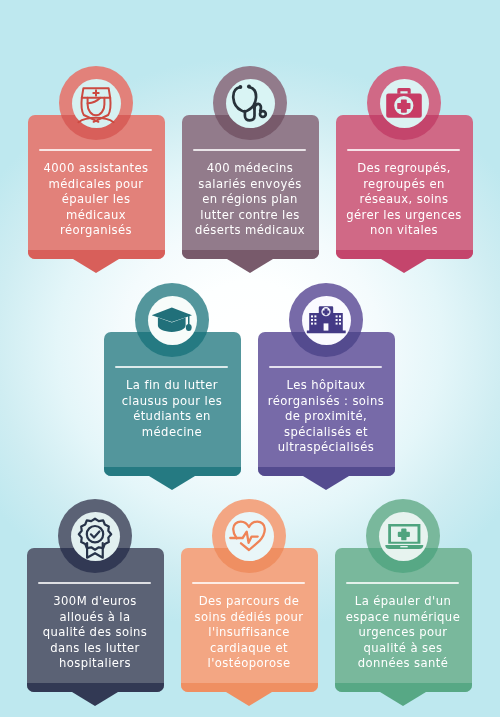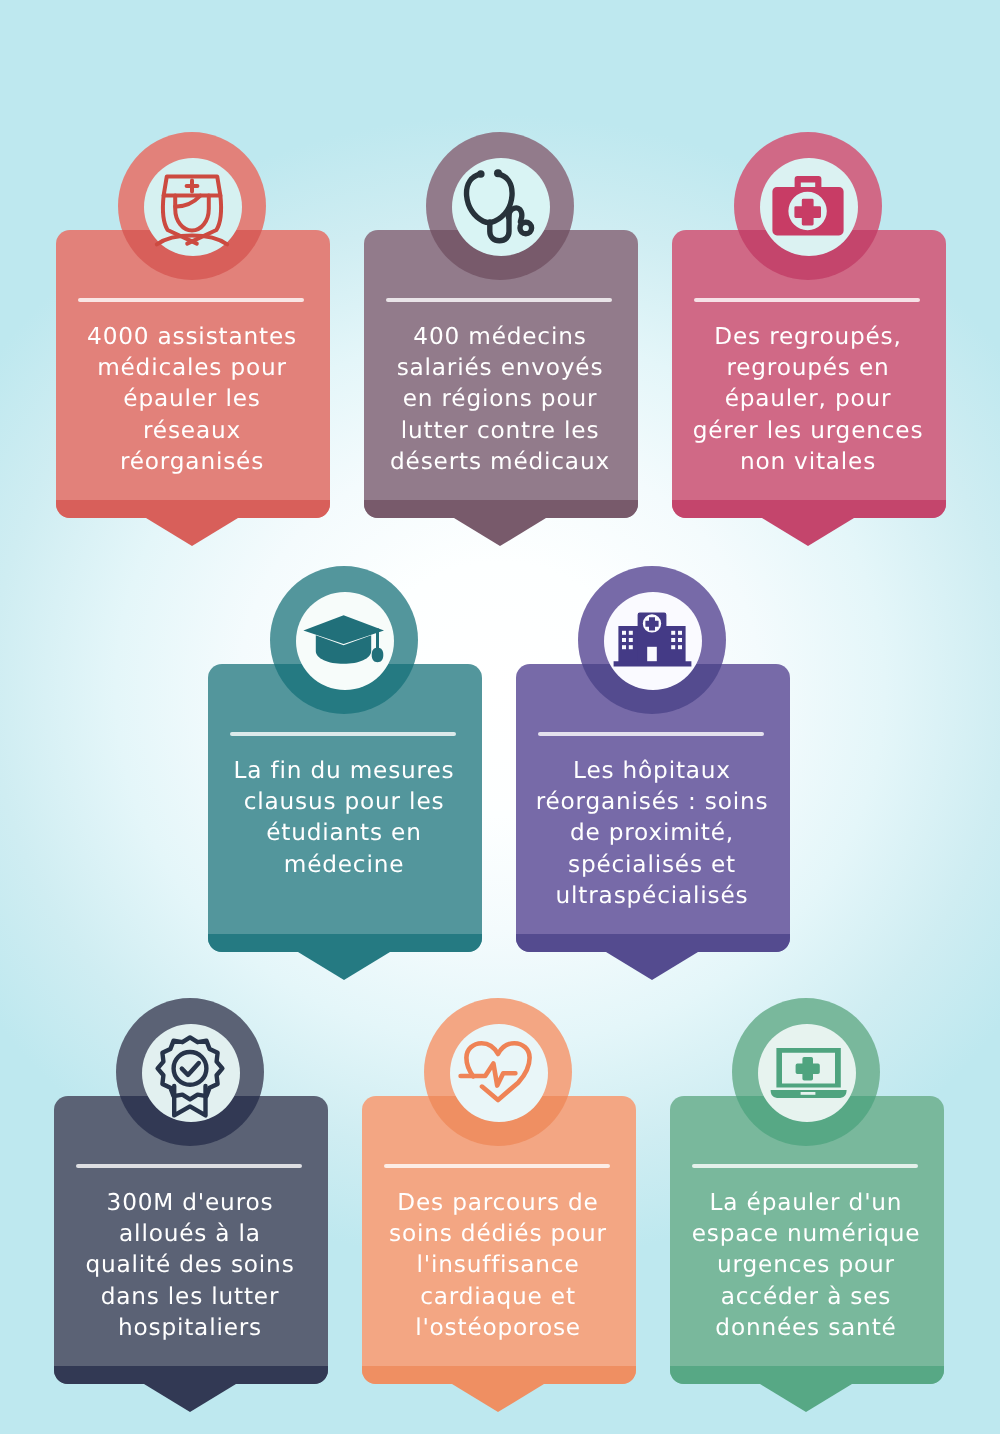--- a/index.html
+++ b/index.html
@@ -61,21 +61,21 @@
                 <path d="M2.4 39.2 C6.4 36.4 12.8 34.8 20 34.8 C27.2 34.8 33.6 36.4 37.6 39.2"></path>
               </g>
             </svg>
           </div>
       </div>
       <div class="hr"></div>
       <div class="txt">
           <div style="transform:translateY(0.00px)">4000 assistantes</div>
           <div style="transform:translateY(15.60px)">médicales pour</div>
           <div style="transform:translateY(31.20px)">épauler les</div>
-          <div style="transform:translateY(46.80px)">réseaux</div>
+          <div style="transform:translateY(46.80px)">médicaux</div>
           <div style="transform:translateY(62.40px)">réorganisés</div>
         </div>
     </div>
     <div class="card" style="left:182px;top:66px">
       <div class="body" style="background:#927b8b"></div>
       <div class="strip" style="background:#785a6b"></div>
       <div class="tri" style="border-top:14px solid #785a6b"></div>
       <div class="circ" style="background:#927b8b">
         <div class="lower" style="background:#785a6b"></div>
         <div class="inner" style="background:#d9f4f4">
@@ -90,21 +90,21 @@
                 <circle cx="10.4" cy="4.0" r="1.9"></circle>
                 <circle cx="19.0" cy="3.6" r="2.0"></circle>
               </g>
             </svg>
           </div>
       </div>
       <div class="hr"></div>
       <div class="txt">
           <div style="transform:translateY(0.00px)">400 médecins</div>
           <div style="transform:translateY(15.60px)">salariés envoyés</div>
-          <div style="transform:translateY(31.20px)">en régions pour</div>
+          <div style="transform:translateY(31.20px)">en régions plan</div>
           <div style="transform:translateY(46.80px)">lutter contre les</div>
           <div style="transform:translateY(62.40px)">déserts médicaux</div>
         </div>
     </div>
     <div class="card" style="left:336px;top:66px">
       <div class="body" style="background:#d06986"></div>
       <div class="strip" style="background:#c4456c"></div>
       <div class="tri" style="border-top:14px solid #c4456c"></div>
       <div class="circ" style="background:#d06986">
         <div class="lower" style="background:#c4456c"></div>
@@ -115,21 +115,21 @@
                 <path d="M4.5 10.5 h31 a2.3 2.3 0 0 1 2.3 2.3 v19.6 a2.3 2.3 0 0 1 -2.3 2.3 h-31 a2.3 2.3 0 0 1 -2.3 -2.3 v-19.6 a2.3 2.3 0 0 1 2.3 -2.3 z M19.8 12.9 a9.6 9.6 0 1 0 0 19.2 a9.6 9.6 0 0 0 0 -19.2 z"></path>
                 <path d="M17.6 16.4 h4.5 q0.7 0 0.7 0.7 v3.0 h3.0 q0.7 0 0.7 0.7 v4.5 q0 0.7 -0.7 0.7 h-3.0 v3.0 q0 0.7 -0.7 0.7 h-4.5 q-0.7 0 -0.7 -0.7 v-3.0 h-3.0 q-0.7 0 -0.7 -0.7 v-4.5 q0 -0.7 0.7 -0.7 h3.0 v-3.0 q0 -0.7 0.7 -0.7 z"></path>
               </g>
             </svg>
           </div>
       </div>
       <div class="hr"></div>
       <div class="txt">
           <div style="transform:translateY(0.00px)">Des regroupés,</div>
           <div style="transform:translateY(15.60px)">regroupés en</div>
-          <div style="transform:translateY(31.20px)">épauler, pour</div>
+          <div style="transform:translateY(31.20px)">réseaux, soins</div>
           <div style="transform:translateY(46.80px)">gérer les urgences</div>
           <div style="transform:translateY(62.40px)">non vitales</div>
         </div>
     </div>
     <div class="card" style="left:104px;top:283px">
       <div class="body" style="background:#53969c"></div>
       <div class="strip" style="background:#257a82"></div>
       <div class="tri" style="border-top:14px solid #257a82"></div>
       <div class="circ" style="background:#53969c">
         <div class="lower" style="background:#257a82"></div>
@@ -139,21 +139,21 @@
                 <path d="M20.8 7.6 L41.0 15.3 L20.8 22.0 L0.7 15.3 Z"></path>
                 <path d="M6.9 17.6 L20.8 22.6 L34.6 17.6 V25.6 C34.6 29.2 28.5 31.9 20.8 31.9 C13.1 31.9 6.9 29.2 6.9 25.6 Z"></path>
                 <path d="M37.0 14.2 h1.5 v10.6 h-1.5 z"></path>
                 <path d="M37.75 23.9 c2.1 0 2.9 1.3 2.9 3.6 c0 2.3 -1.0 3.6 -2.9 3.6 c-1.9 0 -2.9 -1.3 -2.9 -3.6 c0 -2.3 0.8 -3.6 2.9 -3.6 z"></path>
               </g>
             </svg>
           </div>
       </div>
       <div class="hr"></div>
       <div class="txt">
-          <div style="transform:translateY(0.00px)">La fin du mesures</div>
+          <div style="transform:translateY(0.00px)">La fin du lutter</div>
           <div style="transform:translateY(15.60px)">clausus pour les</div>
           <div style="transform:translateY(31.20px)">étudiants en</div>
           <div style="transform:translateY(46.80px)">médecine</div>
         </div>
     </div>
     <div class="card" style="left:258px;top:283px">
       <div class="body" style="background:#776aa8"></div>
       <div class="strip" style="background:#544b8f"></div>
       <div class="tri" style="border-top:14px solid #544b8f"></div>
       <div class="circ" style="background:#776aa8">
@@ -258,18 +258,18 @@
                 <rect x="21.3" y="34.0" width="7.4" height="1.4" fill="#e7f3ef"></rect>
               </g>
             </svg>
           </div>
       </div>
       <div class="hr"></div>
       <div class="txt">
           <div style="transform:translateY(0.00px)">La épauler d'un</div>
           <div style="transform:translateY(15.60px)">espace numérique</div>
           <div style="transform:translateY(31.20px)">urgences  pour</div>
-          <div style="transform:translateY(46.80px)">accéder à ses</div>
+          <div style="transform:translateY(46.80px)">qualité à ses</div>
           <div style="transform:translateY(62.40px)">données santé</div>
         </div>
     </div>
   </div>
 </div>
 
 </body></html>

